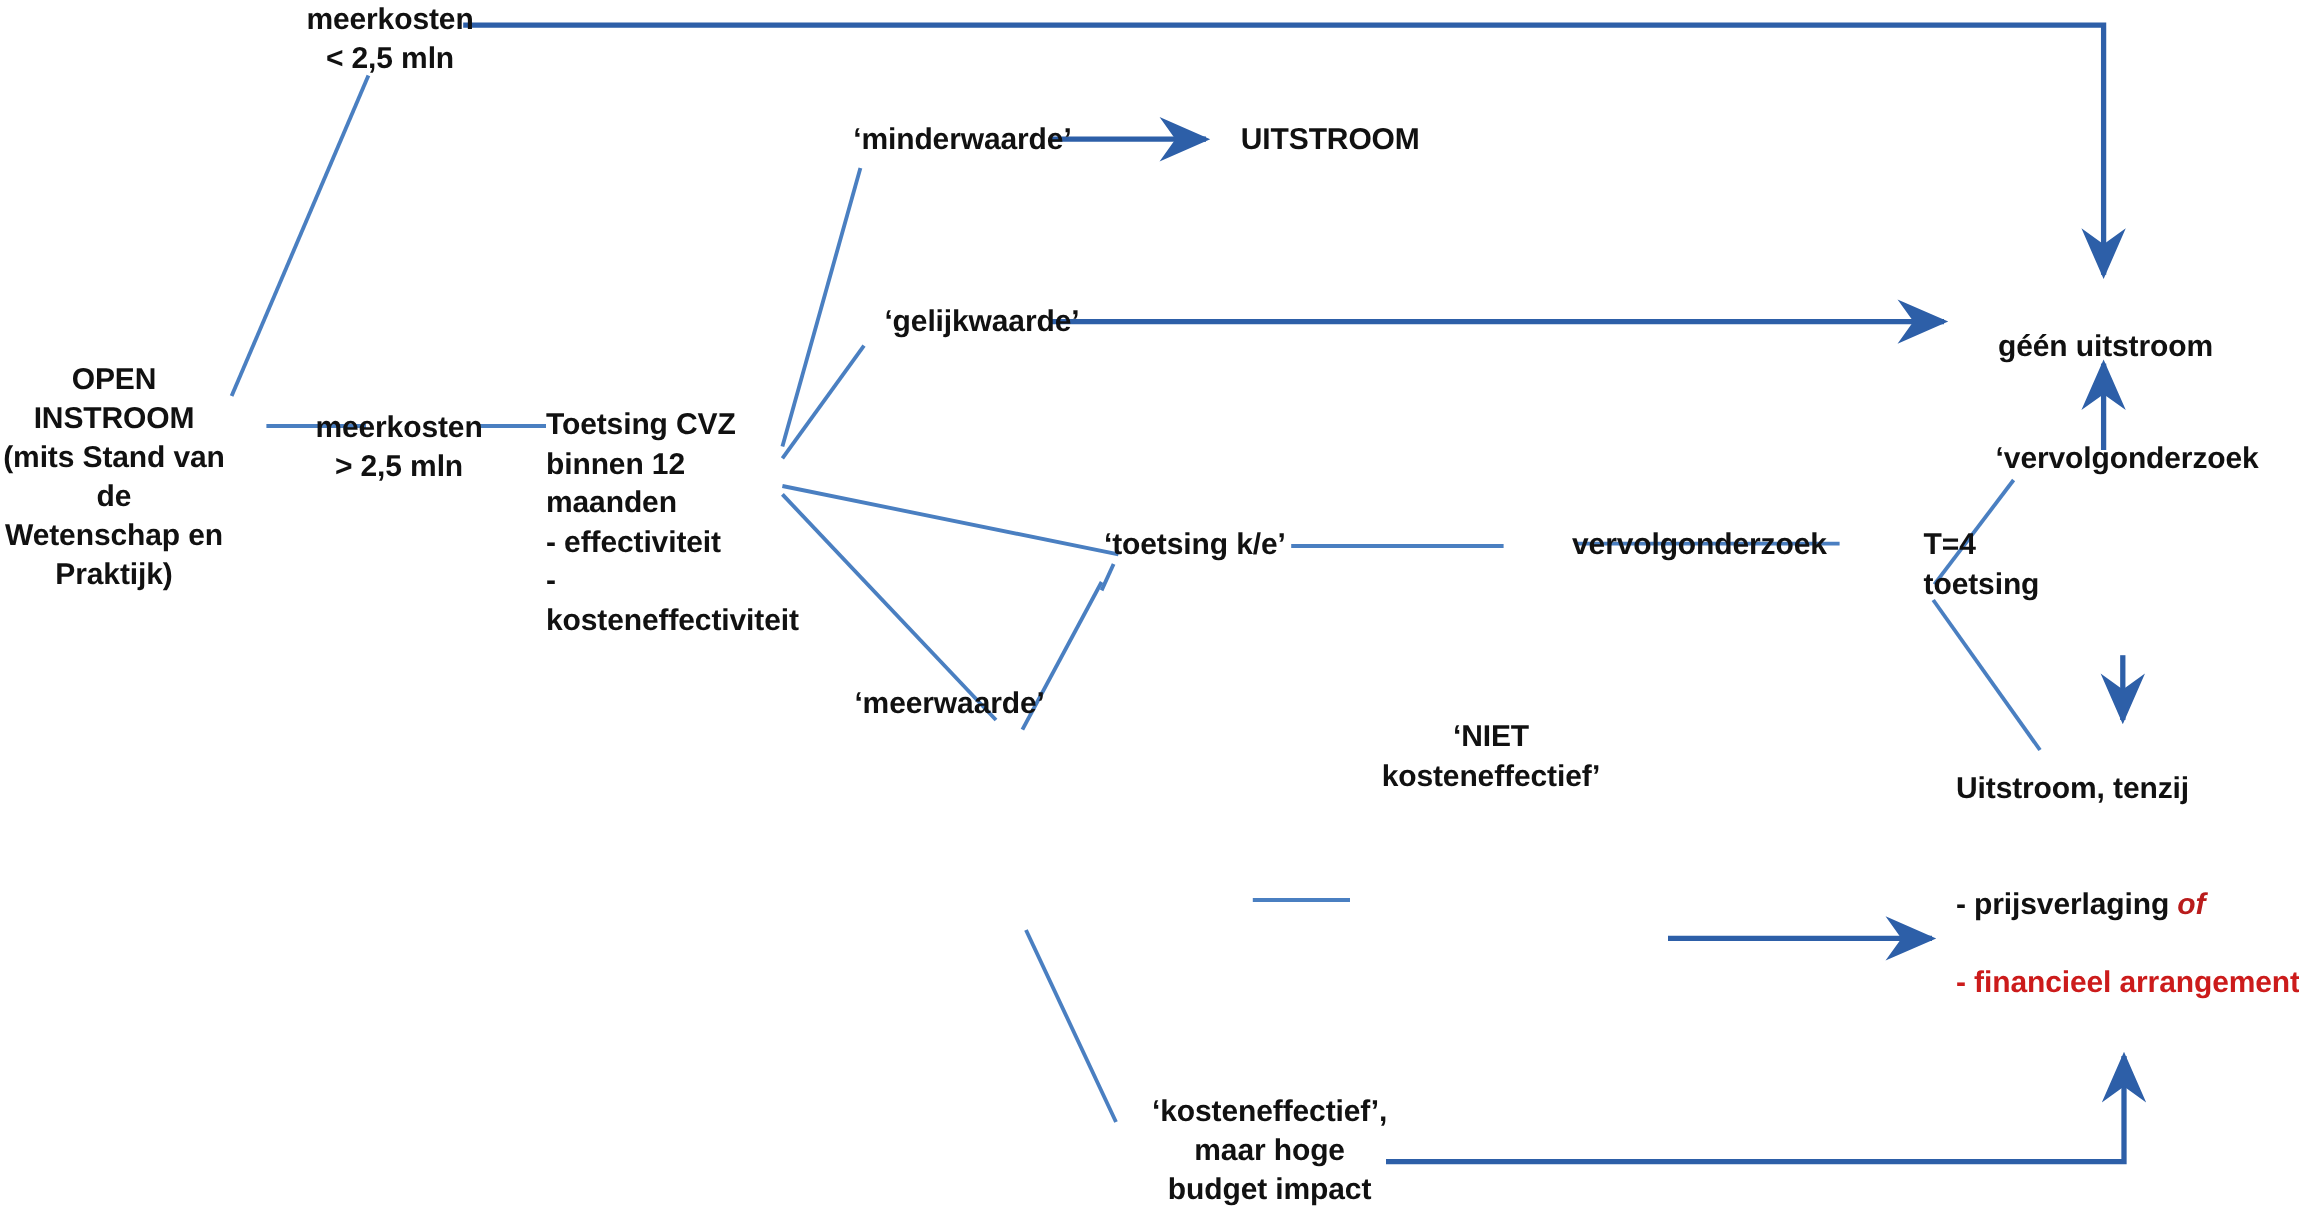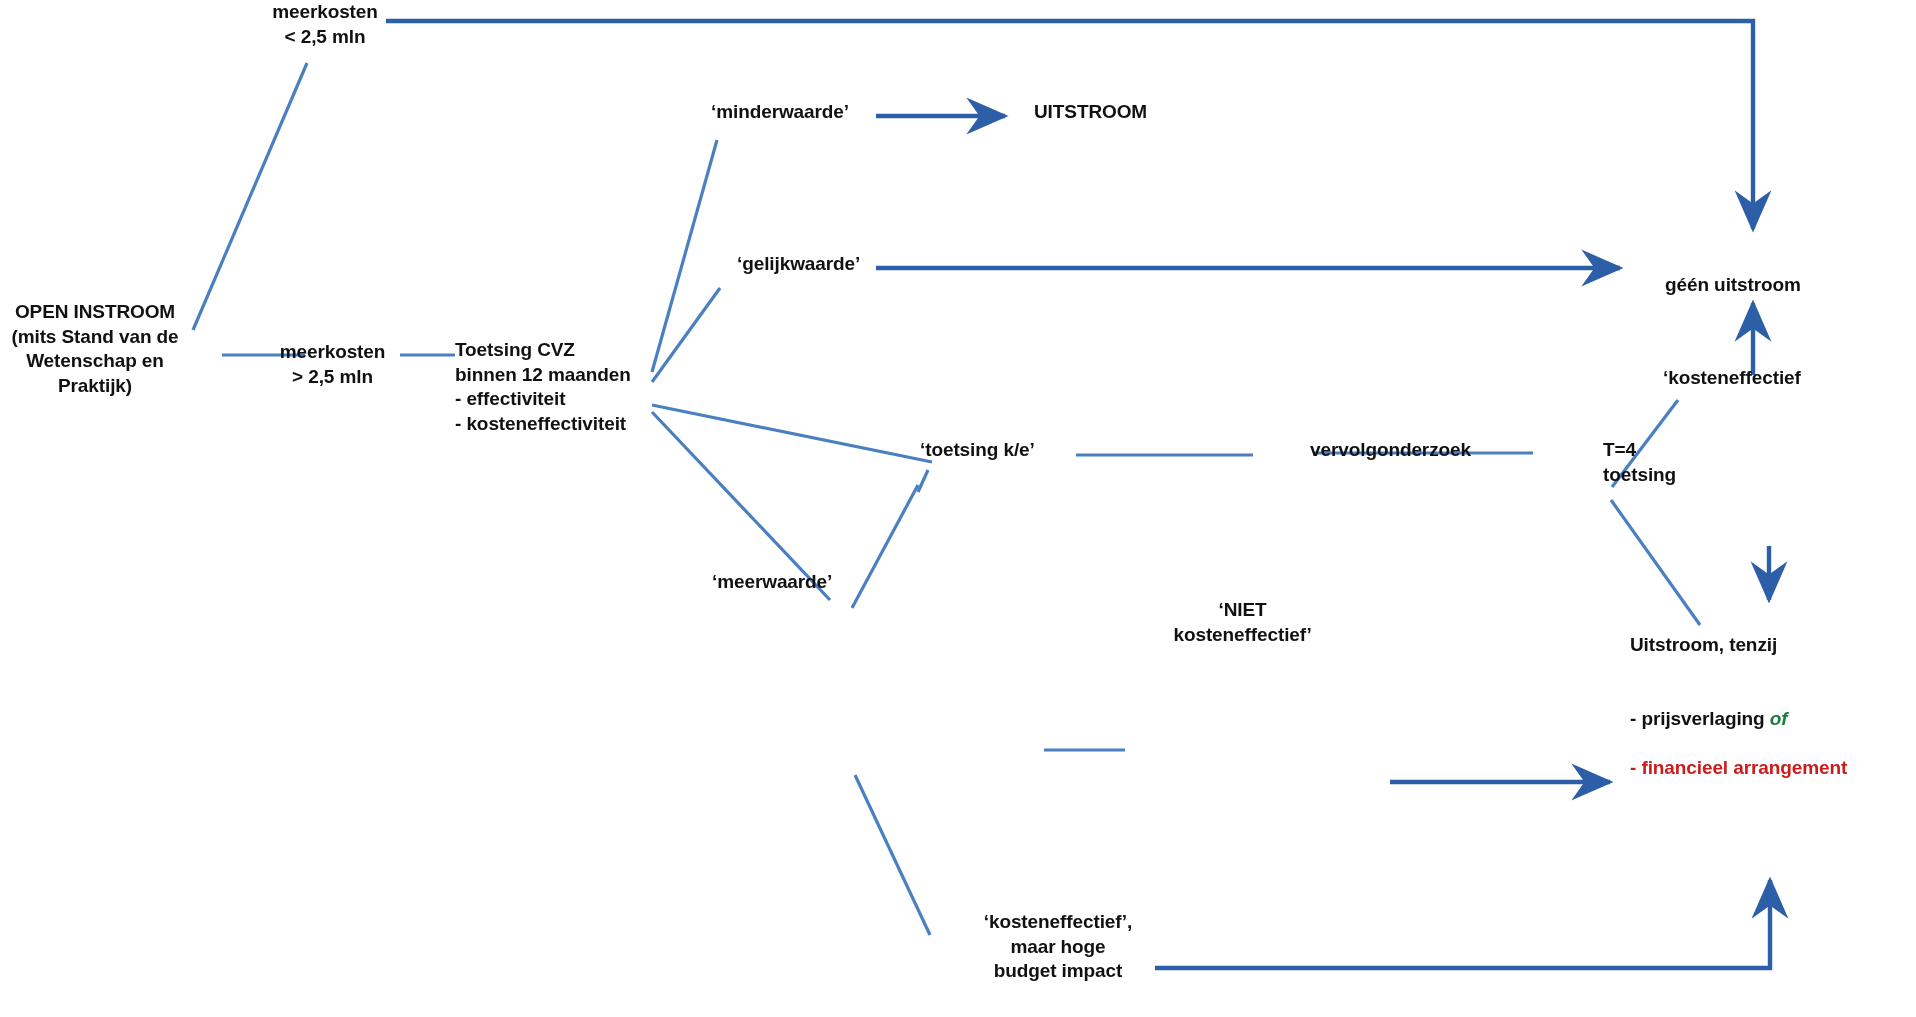--- a/index.html
+++ b/index.html
@@ -20,29 +20,29 @@
     left: 0;
     top: 0;
     width: 1916px;
     height: 1017px;
     pointer-events: none;
   }
   .node {
     position: absolute;
     color: #111111;
     font-weight: bold;
-    font-size: 19px;
+    font-size: 25px;
     line-height: 1.30;
     white-space: pre-line;
     letter-spacing: -0.1px;
   }
   .node.c  { text-align: center; }
   .node.l  { text-align: left;  }
   .accent-red { color: #cc1b1b; }
-  .italic-of { color: #15803d; font-style: italic; }
+  .italic-of { color: #b91c1c; font-style: italic; }
 </style>
 </head>
 <body>
 
 <div id="canvas">
 
   <svg id="edges" viewBox="0 0 1916 1017" xmlns="http://www.w3.org/2000/svg">
     <defs>
       <marker id="arrowThick" markerWidth="11" markerHeight="9" refX="9.2" refY="4.5" orient="auto" markerUnits="strokeWidth">
         <path d="M0.4,0.3 L10,4.5 L0.4,8.7 L3.4,4.5 Z" fill="#2d5fa8"></path>
@@ -116,21 +116,21 @@
 
   <div class="node l" style="left:1034px; top:100px; width:200px;">UITSTROOM</div>
 
   <div class="node l" style="left:1665px; top:252px; width:215px;margin-top:21px;">géén uitstroom</div>
 
   <div class="node l" style="left:1310px; top:438px; width:230px;">vervolgonderzoek</div>
 
   <div class="node l" style="left:1563px; top:438px; width:110px;margin-left:40px;">T=4
 toetsing</div>
 
-  <div class="node l" style="left:1663px; top:366px; width:230px;">‘kosteneffectief</div>
+  <div class="node l" style="left:1663px; top:366px; width:230px;">‘vervolgonderzoek</div>
 
 
   <div class="node c" style="left:1130px; top:598px; width:225px;">‘NIET
 kosteneffectief’</div>
 
   <div class="node c" style="left:1210px; top:760px; width:270px;" style2="">
   </div>
 
   <div class="node c" style="left:928px; top:910px; width:260px;">‘kosteneffectief’,
 maar hoge

